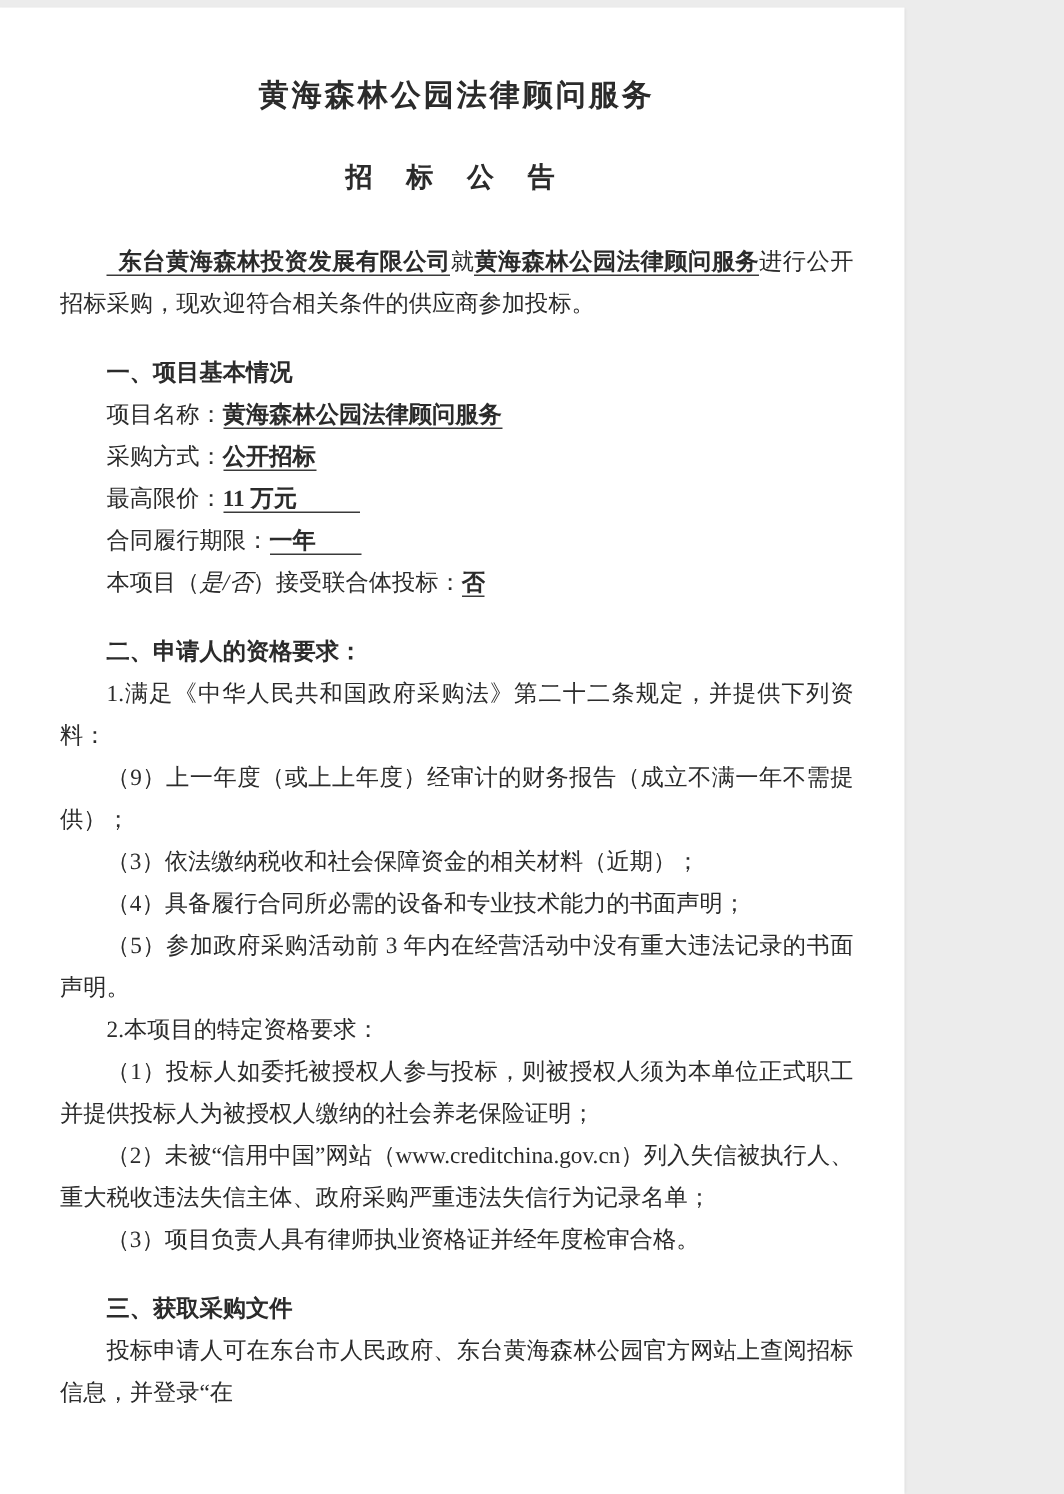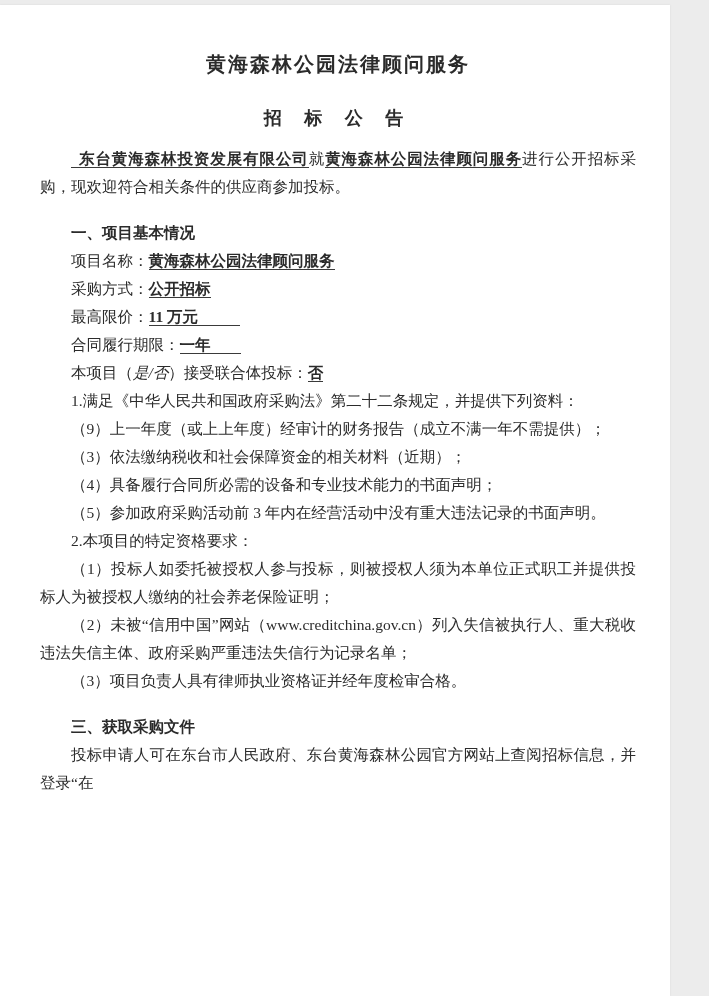--- a/index.html
+++ b/index.html
@@ -5,21 +5,21 @@
   * { margin: 0; padding: 0; box-sizing: border-box; }
   html, body {
     width: 709px; height: 996px;
     background: #ececec;
     font-family: "Liberation Serif", "DejaVu Serif", serif;
     overflow: hidden;
   }
   .sheet {
     position: absolute;
     left: 0; top: 5px;
-    width: 670px; height: 991px;
+    width: 603px; height: 991px;
     background: #ffffff;
     color: #2b2b2b;
     box-shadow: 0 0 2px rgba(0,0,0,0.08);
   }
   .content {
     padding: 46px 34px 0 40px;
   }
   .doc-title {
     text-align: center;
     font-size: 20px;
@@ -27,21 +27,21 @@
     letter-spacing: 2px;
     line-height: 26px;
     margin-bottom: 28px;
   }
   .doc-subtitle {
     text-align: center;
     font-size: 18px;
     font-weight: bold;
     letter-spacing: 9px;
     line-height: 26px;
-    margin-bottom: 14px;
+    margin-bottom: 30px;
   }
   p.para {
     font-size: 15.5px;
     line-height: 28px;
     text-align: justify;
     text-indent: 2em;
   }
   p.heading {
     font-weight: bold;
     margin-top: 18px;
@@ -72,20 +72,21 @@
 
     <p class="para"><span>采购方式：</span><span class="u">公开招标</span></p>
 
     <p class="para"><span>最高限价：</span><span class="u u-tail-lg">11 万元</span></p>
 
 
     <p class="para"><span>合同履行期限：</span><span class="u u-tail-sm">一年</span></p>
 
     <p class="para"><span>本项目（</span><span class="it">是/否</span><span>）接受联合体投标：</span><span class="u">否</span></p>
 
+    <p class="para heading">二、申请人的资格要求：</p>
 
     <p class="para">1.满足《中华人民共和国政府采购法》第二十二条规定，并提供下列资料：</p>
     <p class="para">（9）上一年度（或上上年度）经审计的财务报告（成立不满一年不需提供）；</p>
     <p class="para">（3）依法缴纳税收和社会保障资金的相关材料（近期）；</p>
     <p class="para">（4）具备履行合同所必需的设备和专业技术能力的书面声明；</p>
     <p class="para">（5）参加政府采购活动前 3 年内在经营活动中没有重大违法记录的书面声明。</p>
     <p class="para">2.本项目的特定资格要求：</p>
     <p class="para">（1）投标人如委托被授权人参与投标，则被授权人须为本单位正式职工并提供投标人为被授权人缴纳的社会养老保险证明；</p>
     <p class="para">（2）未被“信用中国”网站（www.creditchina.gov.cn）列入失信被执行人、重大税收违法失信主体、政府采购严重违法失信行为记录名单；</p>
     <p class="para">（3）项目负责人具有律师执业资格证并经年度检审合格。</p>

